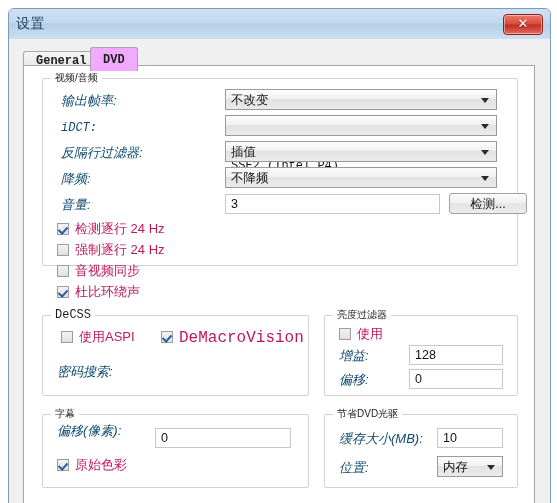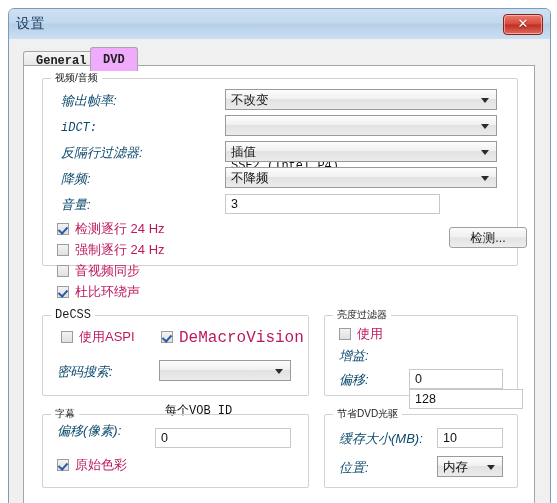--- a/index.html
+++ b/index.html
@@ -206,21 +206,20 @@
     background: linear-gradient(to bottom, #fbfbfb 0%, #f0f0f0 48%, #e3e3e3 52%, #ededed 100%);
     border: 1px solid #a0a0a0;
     border-radius: 3px;
     text-align: center;
     font-size: 12.5px;
     color: #1a1a1a;
     line-height: 21px;
     cursor: pointer;
     box-sizing: border-box;
     white-space: nowrap;
-    margin-top: 34px;
   }
 
   
   .checkrow {
     position: absolute;
     height: 16px;
     white-space: nowrap;
     cursor: pointer;
   }
   .cbox {
@@ -333,36 +332,32 @@
           <div class="checkrow" style="left:18px; top:13px;">
             <span class="cbox"></span>
             <span class="cblabel">使用ASPI</span>
           </div>
           <div class="checkrow" style="left:118px; top:13px;">
             <span class="cbox on"></span>
             <span class="cblabel mono">DeMacroVision</span>
           </div>
 
           <div class="lbl" style="left:14px; top:48px;">密码搜索:</div>
-          <div class="combo" style="left:116px; top:44px; width:132px;">
-            <div class="combo-text mono">每个VOB ID</div>
-            <div class="combo-arrow"></div>
-          </div>
         </div>
 
         <div class="group" style="left:300px; top:249px; width:192px; height:79px;">
           <div class="group-title">亮度过滤器</div>
 
           <div class="checkrow" style="left:14px; top:10px;">
             <span class="cbox"></span>
             <span class="cblabel">使用</span>
           </div>
 
           <div class="lbl" style="left:14px; top:32px;">增益:</div>
-          <div class="textbox" style="left:84px; top:29px; width:114px;margin-top:44px;">
+          <div class="textbox" style="left:84px; top:29px; width:94px;">
             <div class="textbox-val">128</div>
           </div>
 
           <div class="lbl" style="left:14px; top:56px;">偏移:</div>
           <div class="textbox" style="left:84px; top:53px; width:94px;">
             <div class="textbox-val">0</div>
           </div>
         </div>
 
         <div class="group" style="left:18px; top:348px; width:265px; height:72px;">

